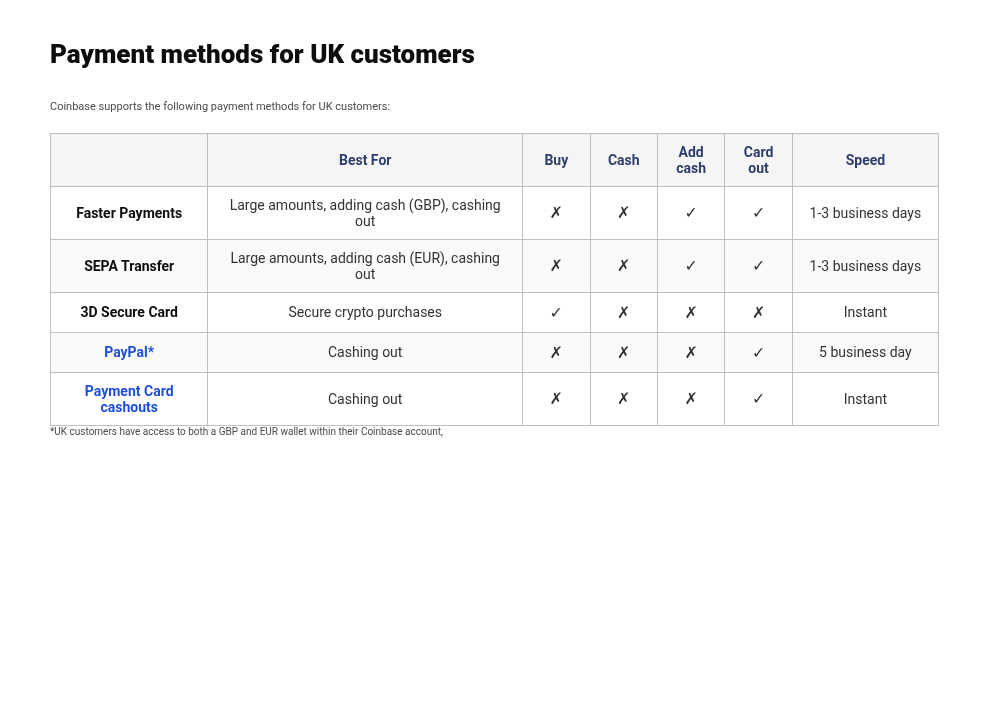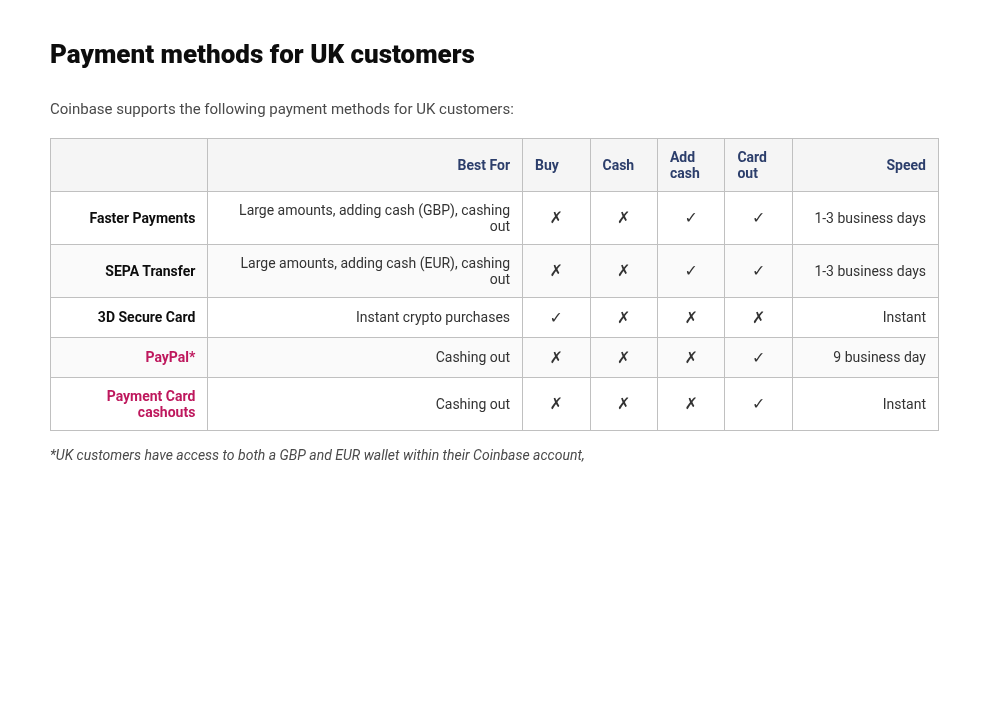--- a/index.html
+++ b/index.html
@@ -19,49 +19,49 @@
 
     .page-title {
       font-size: 26px;
       font-weight: 900;
       color: #0d0d0d;
       line-height: 1.15;
       margin-bottom: 30px;
     }
 
     .subtitle {
-      font-size: 15px;
+      font-size: 11px;
       color: #4a4a4a;
       margin-bottom: 20px;
     }
 
     table {
       width: 100%;
       border-collapse: collapse;
       border: 1px solid #c0c0c0;
       font-size: 14px;
     }
 
     th, td {
       border: 1px solid #c0c0c0;
       padding: 10px 12px;
       vertical-align: middle;
-      text-align: right;
+      text-align: center;
       color: #333;
     }
 
     thead th {
       background: #f5f5f5;
       font-weight: 700;
       color: #2c3e6b;
       font-size: 14px;
     }
 
     thead th.center-col {
-      text-align: left;
+      text-align: center;
     }
 
     td.center-col {
       text-align: center;
       font-size: 16px;
     }
 
     .col-name {
       width: 140px;
     }
@@ -81,28 +81,26 @@
       width: 130px;
     }
 
     .method-name {
       font-weight: 700;
       color: #0d0d0d;
       font-size: 14px;
     }
 
     .method-name.blue {
-      color: #be185d;
+      color: #1d4ed8;
     }
 
     .footnote {
-      font-size: 14px;
+      font-size: 10px;
       color: #4a4a4a;
-      margin-top: 16px;
-      font-style: italic;
     }
 
     tbody tr:nth-child(even) {
       background: #fafafa;
     }
 
     tbody tr:nth-child(odd) {
       background: #ffffff;
     }
   </style>
@@ -139,35 +137,35 @@
         <td class="col-name"><span class="method-name">SEPA Transfer</span></td>
         <td class="col-bestfor">Large amounts, adding cash (EUR), cashing out</td>
         <td class="center-col">✗</td>
         <td class="center-col">✗</td>
         <td class="center-col">✓</td>
         <td class="center-col">✓</td>
         <td class="col-speed">1-3 business days</td>
       </tr>
       <tr>
         <td class="col-name"><span class="method-name">3D Secure Card</span></td>
-        <td class="col-bestfor">Instant crypto purchases</td>
+        <td class="col-bestfor">Secure crypto purchases</td>
         <td class="center-col">✓</td>
         <td class="center-col">✗</td>
         <td class="center-col">✗</td>
         <td class="center-col">✗</td>
         <td class="col-speed">Instant</td>
       </tr>
       <tr>
         <td class="col-name"><span class="method-name blue">PayPal*</span></td>
         <td class="col-bestfor">Cashing out</td>
         <td class="center-col">✗</td>
         <td class="center-col">✗</td>
         <td class="center-col">✗</td>
         <td class="center-col">✓</td>
-        <td class="col-speed">9 business day</td>
+        <td class="col-speed">5 business day</td>
       </tr>
       <tr>
         <td class="col-name"><span class="method-name blue">Payment Card cashouts</span></td>
         <td class="col-bestfor">Cashing out</td>
         <td class="center-col">✗</td>
         <td class="center-col">✗</td>
         <td class="center-col">✗</td>
         <td class="center-col">✓</td>
         <td class="col-speed">Instant</td>
       </tr>

